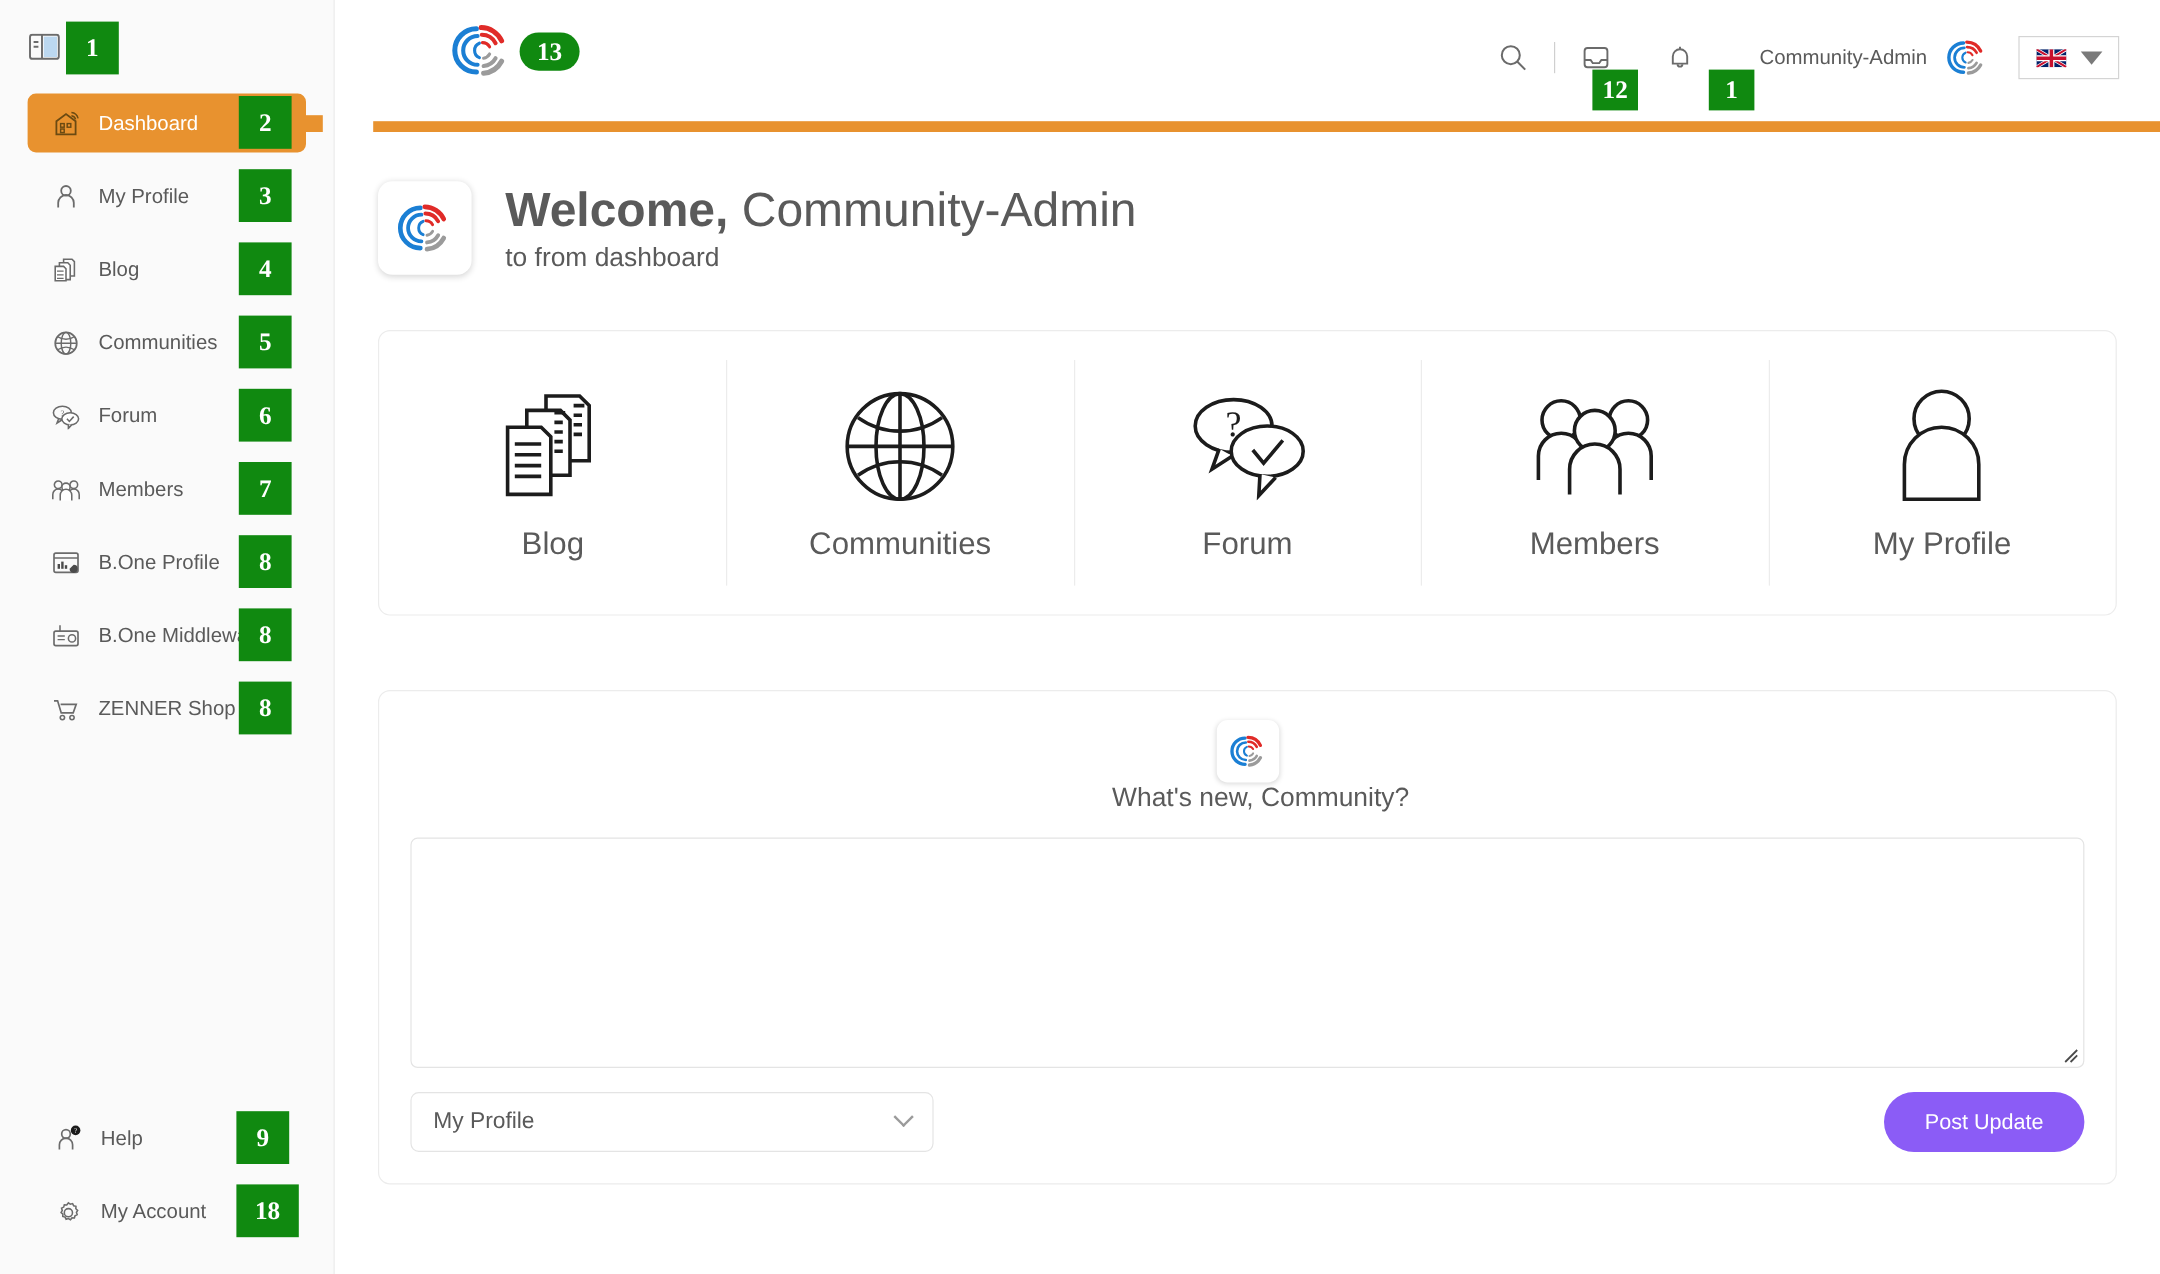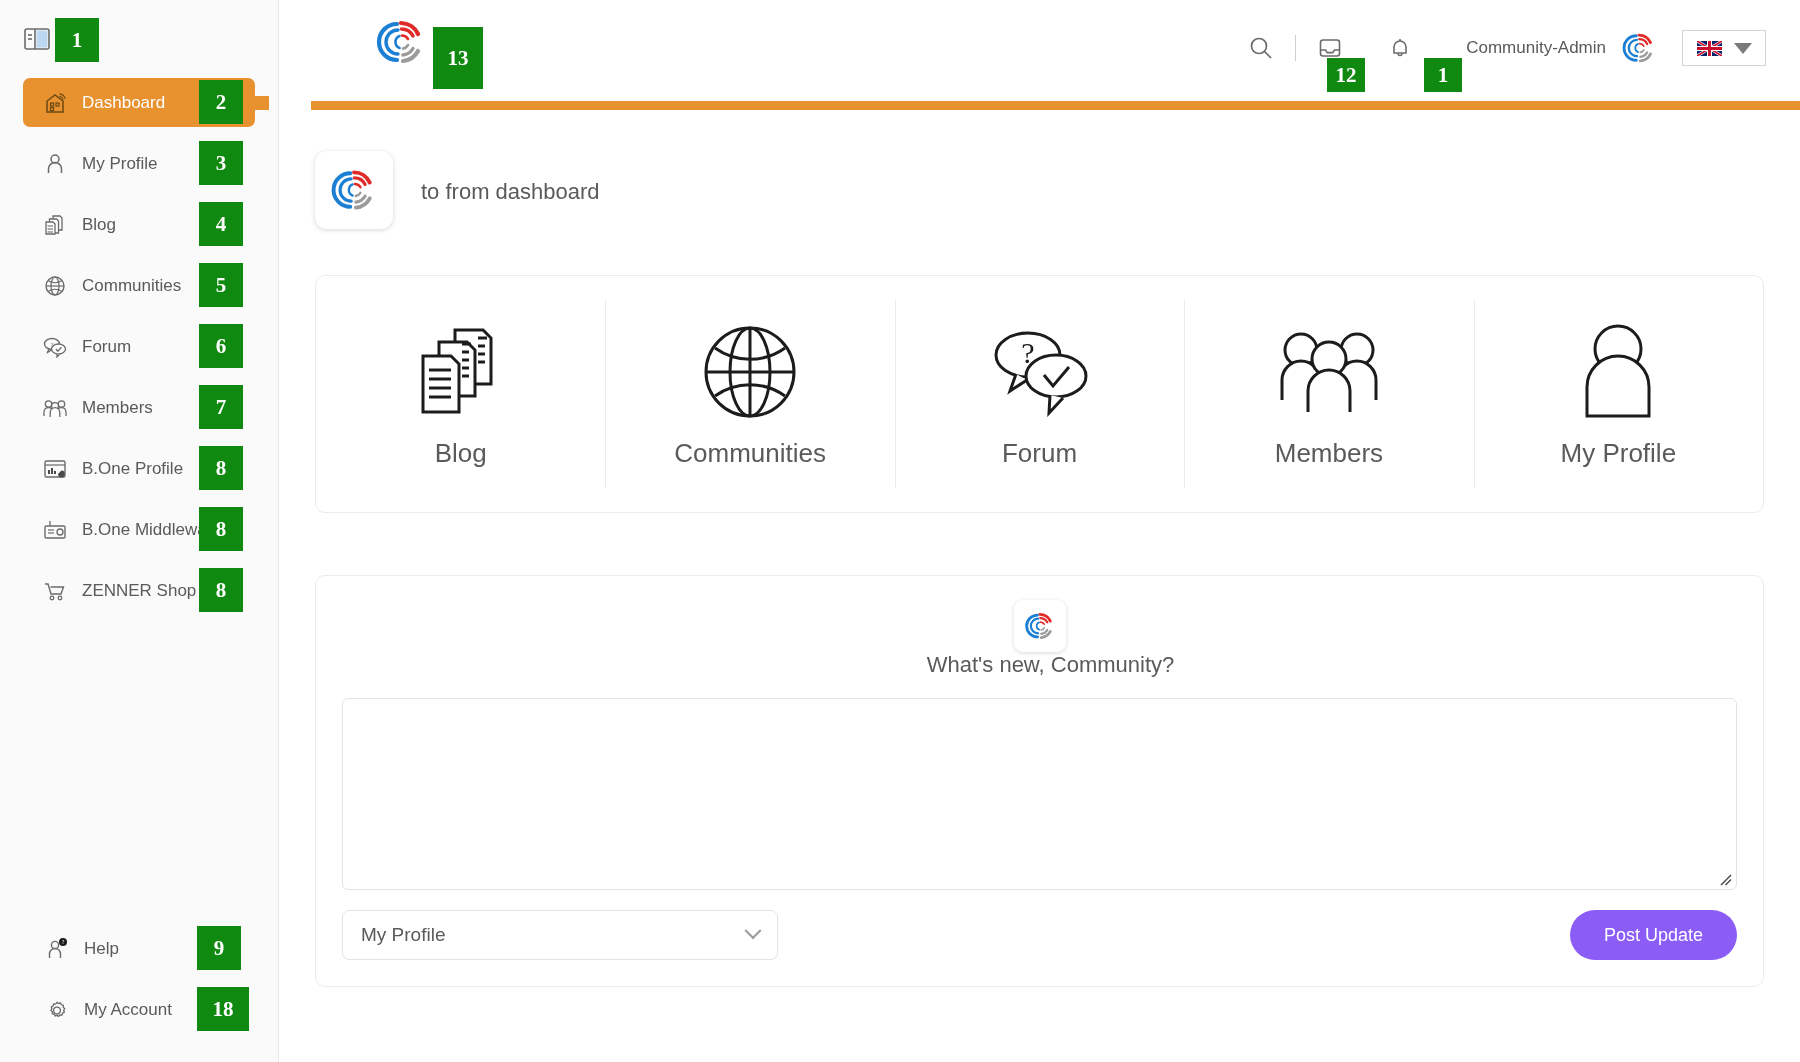--- a/index.html
+++ b/index.html
@@ -314,21 +314,21 @@
             <path d="M26.5 22 A6.5 6.5 0 0 0 26.5 34" stroke="#1b7fd4" stroke-width="2.6"></path>
             <path d="M28 9 A19 19 0 0 1 45 20" stroke="#e02b28" stroke-width="4.2"></path>
             <path d="M28.5 15 A13 13 0 0 1 40 22" stroke="#e02b28" stroke-width="3.4"></path>
             <path d="M29 21.5 A7 7 0 0 1 35 25" stroke="#e02b28" stroke-width="2.6"></path>
             <path d="M30 47 A19 19 0 0 0 45 37" stroke="#9b9b9b" stroke-width="4.2"></path>
             <path d="M30 41 A13 13 0 0 0 40 34.5" stroke="#9b9b9b" stroke-width="3.4"></path>
             <path d="M30 34.5 A7 7 0 0 0 35 31" stroke="#9b9b9b" stroke-width="2.6"></path>
           </g>
         </svg>
       </span>
-      <span class="badge" style="left:154px;top:27px;width:50px;height:62px;">13</span>
+      <span class="badge" style="left:154px;top:27px;width:50px;height:32px;border-radius:17px;">13</span>
 
       <div class="top-right">
         <span class="ticon">
           <svg width="26" height="26" viewBox="0 0 26 26">
             <circle cx="11" cy="11" r="7.5" fill="none" stroke="#6b6b6b" stroke-width="1.7"></circle>
             <line x1="16.5" y1="16.5" x2="23" y2="23" stroke="#6b6b6b" stroke-width="1.7"></line>
           </svg>
         </span>
         <span class="vdiv"></span>
         <span class="ticon">
@@ -392,20 +392,24 @@
               <path d="M28 9 A19 19 0 0 1 45 20" stroke="#e02b28" stroke-width="4.2"></path>
               <path d="M28.5 15 A13 13 0 0 1 40 22" stroke="#e02b28" stroke-width="3.4"></path>
               <path d="M29 21.5 A7 7 0 0 1 35 25" stroke="#e02b28" stroke-width="2.6"></path>
               <path d="M30 47 A19 19 0 0 0 45 37" stroke="#9b9b9b" stroke-width="4.2"></path>
               <path d="M30 41 A13 13 0 0 0 40 34.5" stroke="#9b9b9b" stroke-width="3.4"></path>
               <path d="M30 34.5 A7 7 0 0 0 35 31" stroke="#9b9b9b" stroke-width="2.6"></path>
             </g>
           </svg>
         </span>
         <div class="wel-txt">
+          <div class="wel-h">
+            <b>Welcome,</b>
+            <span>Community-Admin</span>
+          </div>
           <div class="wel-sub">to from dashboard</div>
         </div>
       </section>
 
       <section class="navcards">
 
         <div class="navcard">
           <span class="nc-ico">
             <svg width="100" height="92" viewBox="0 0 100 92">
               <path d="M44 4 h28 l8 8 v46 h-36 z" fill="#fff" stroke="#1c1c1c" stroke-width="3"></path>

